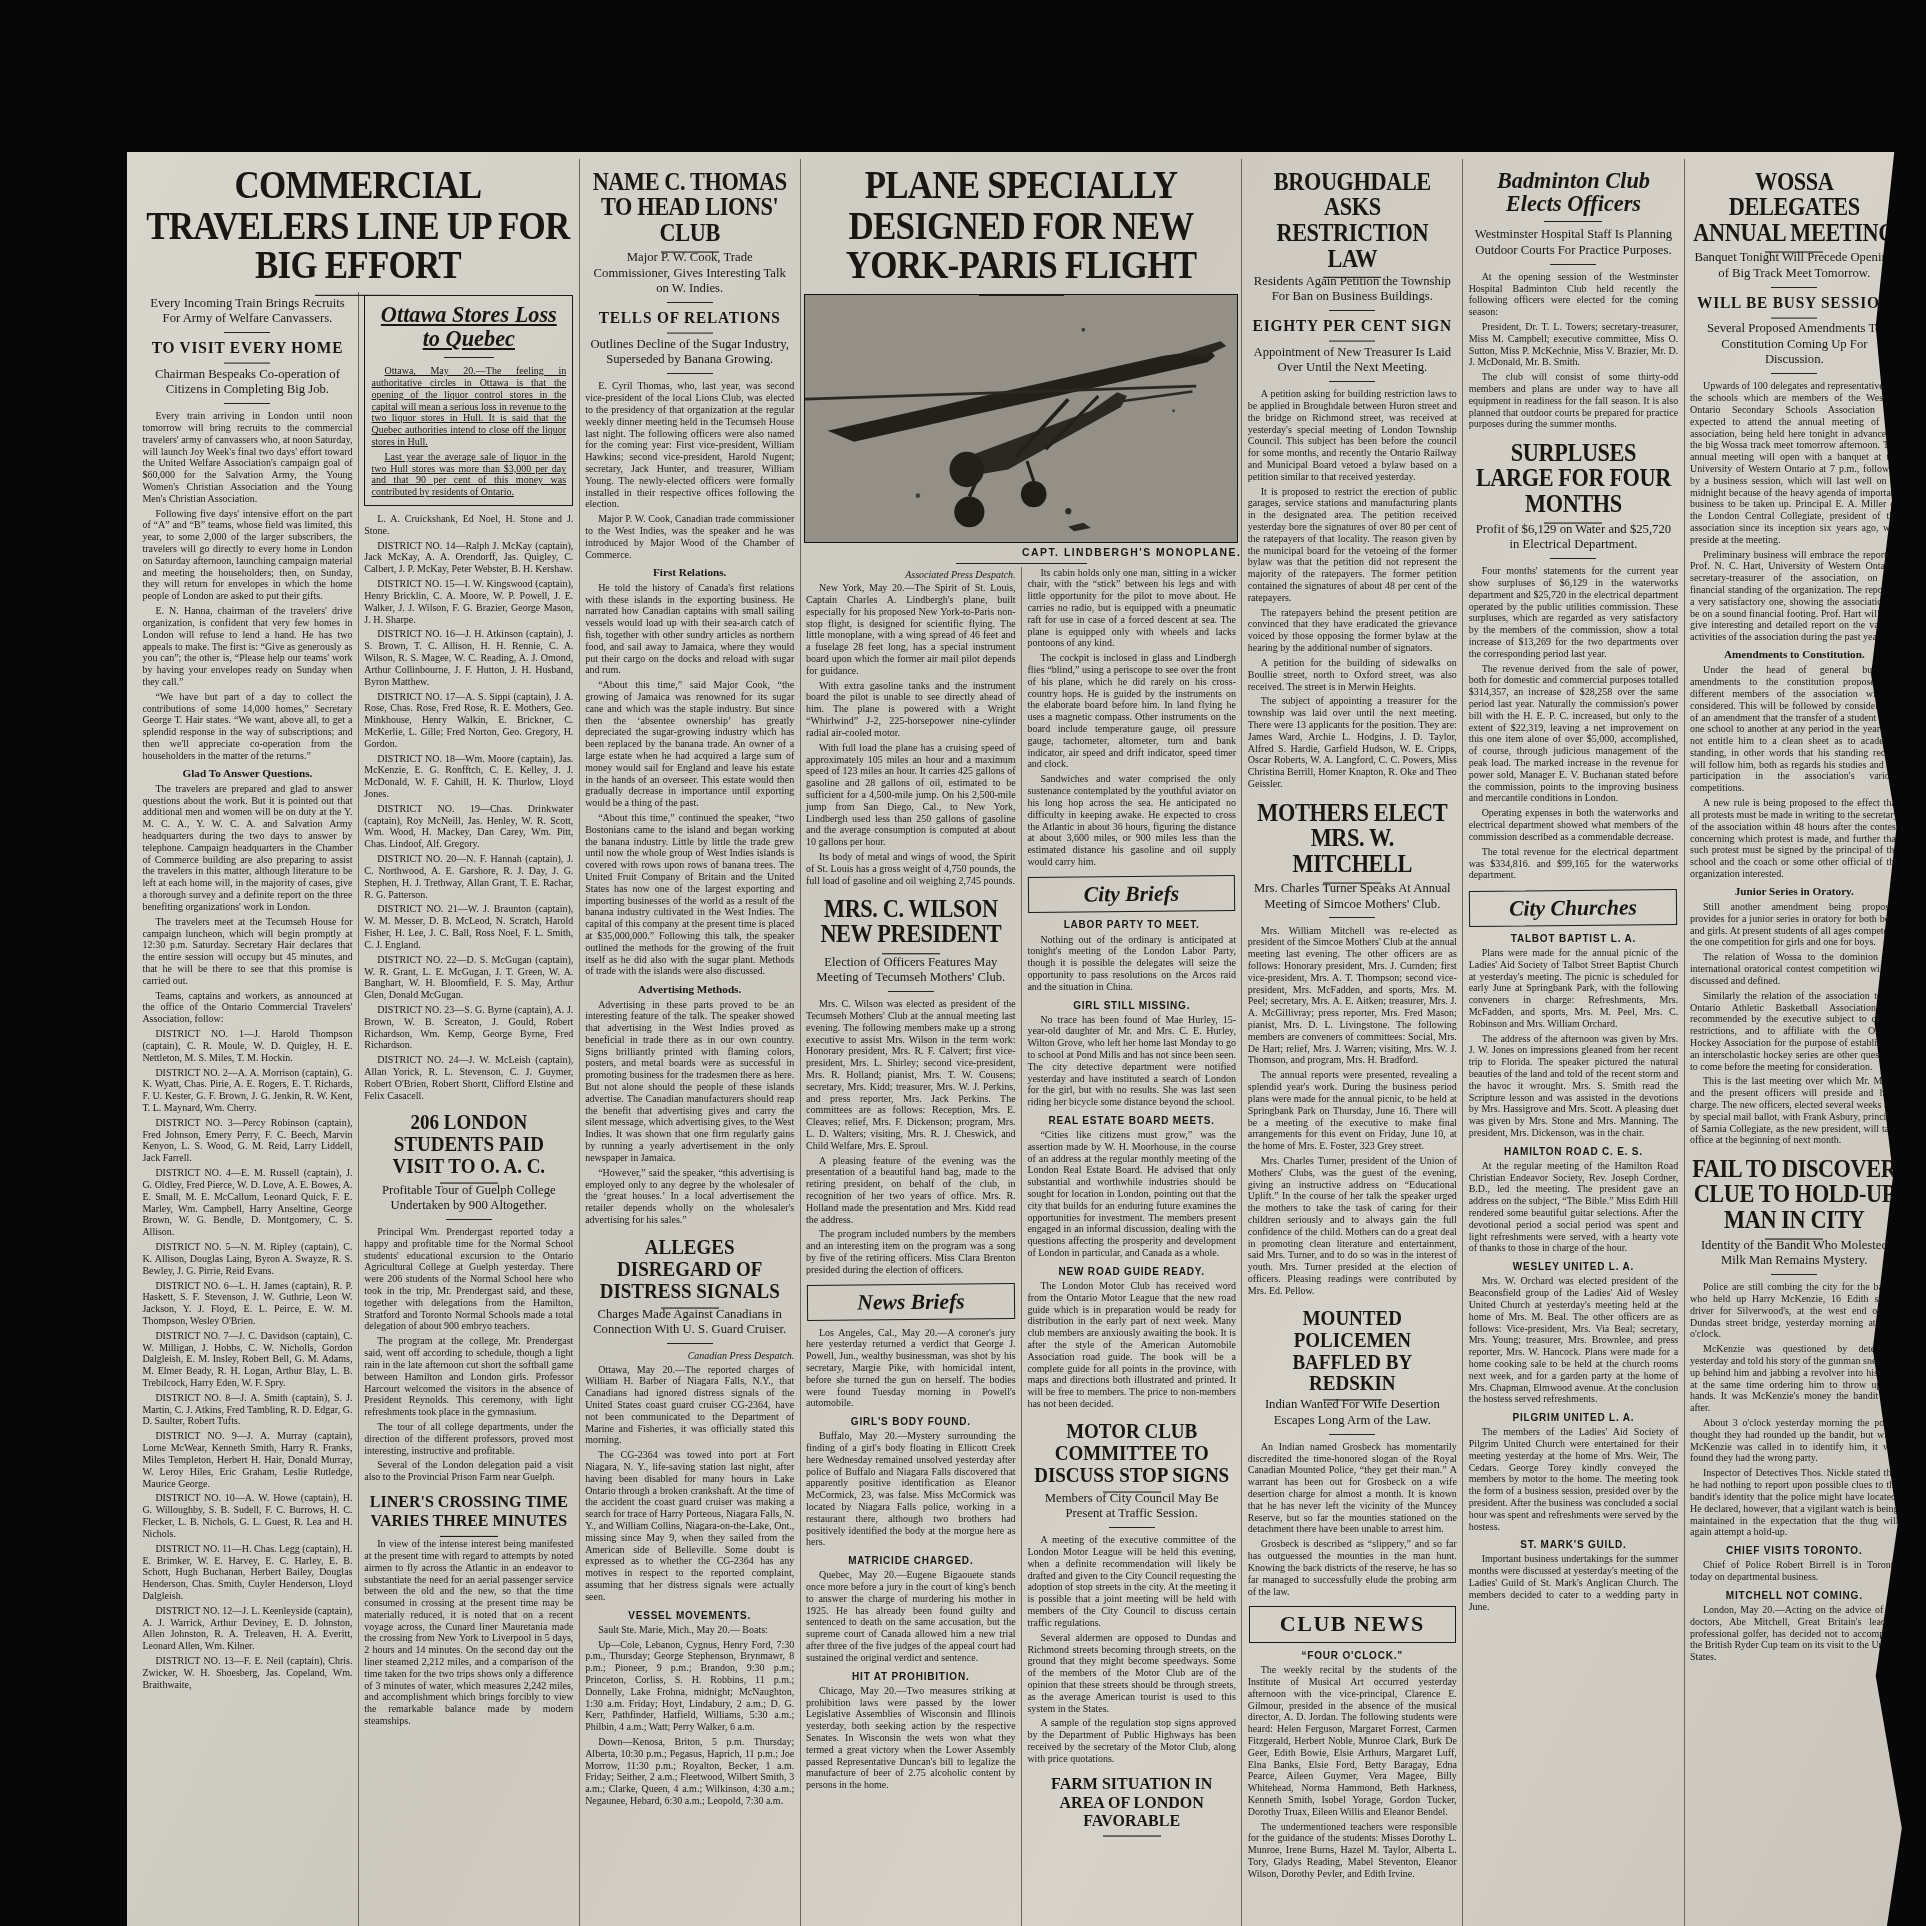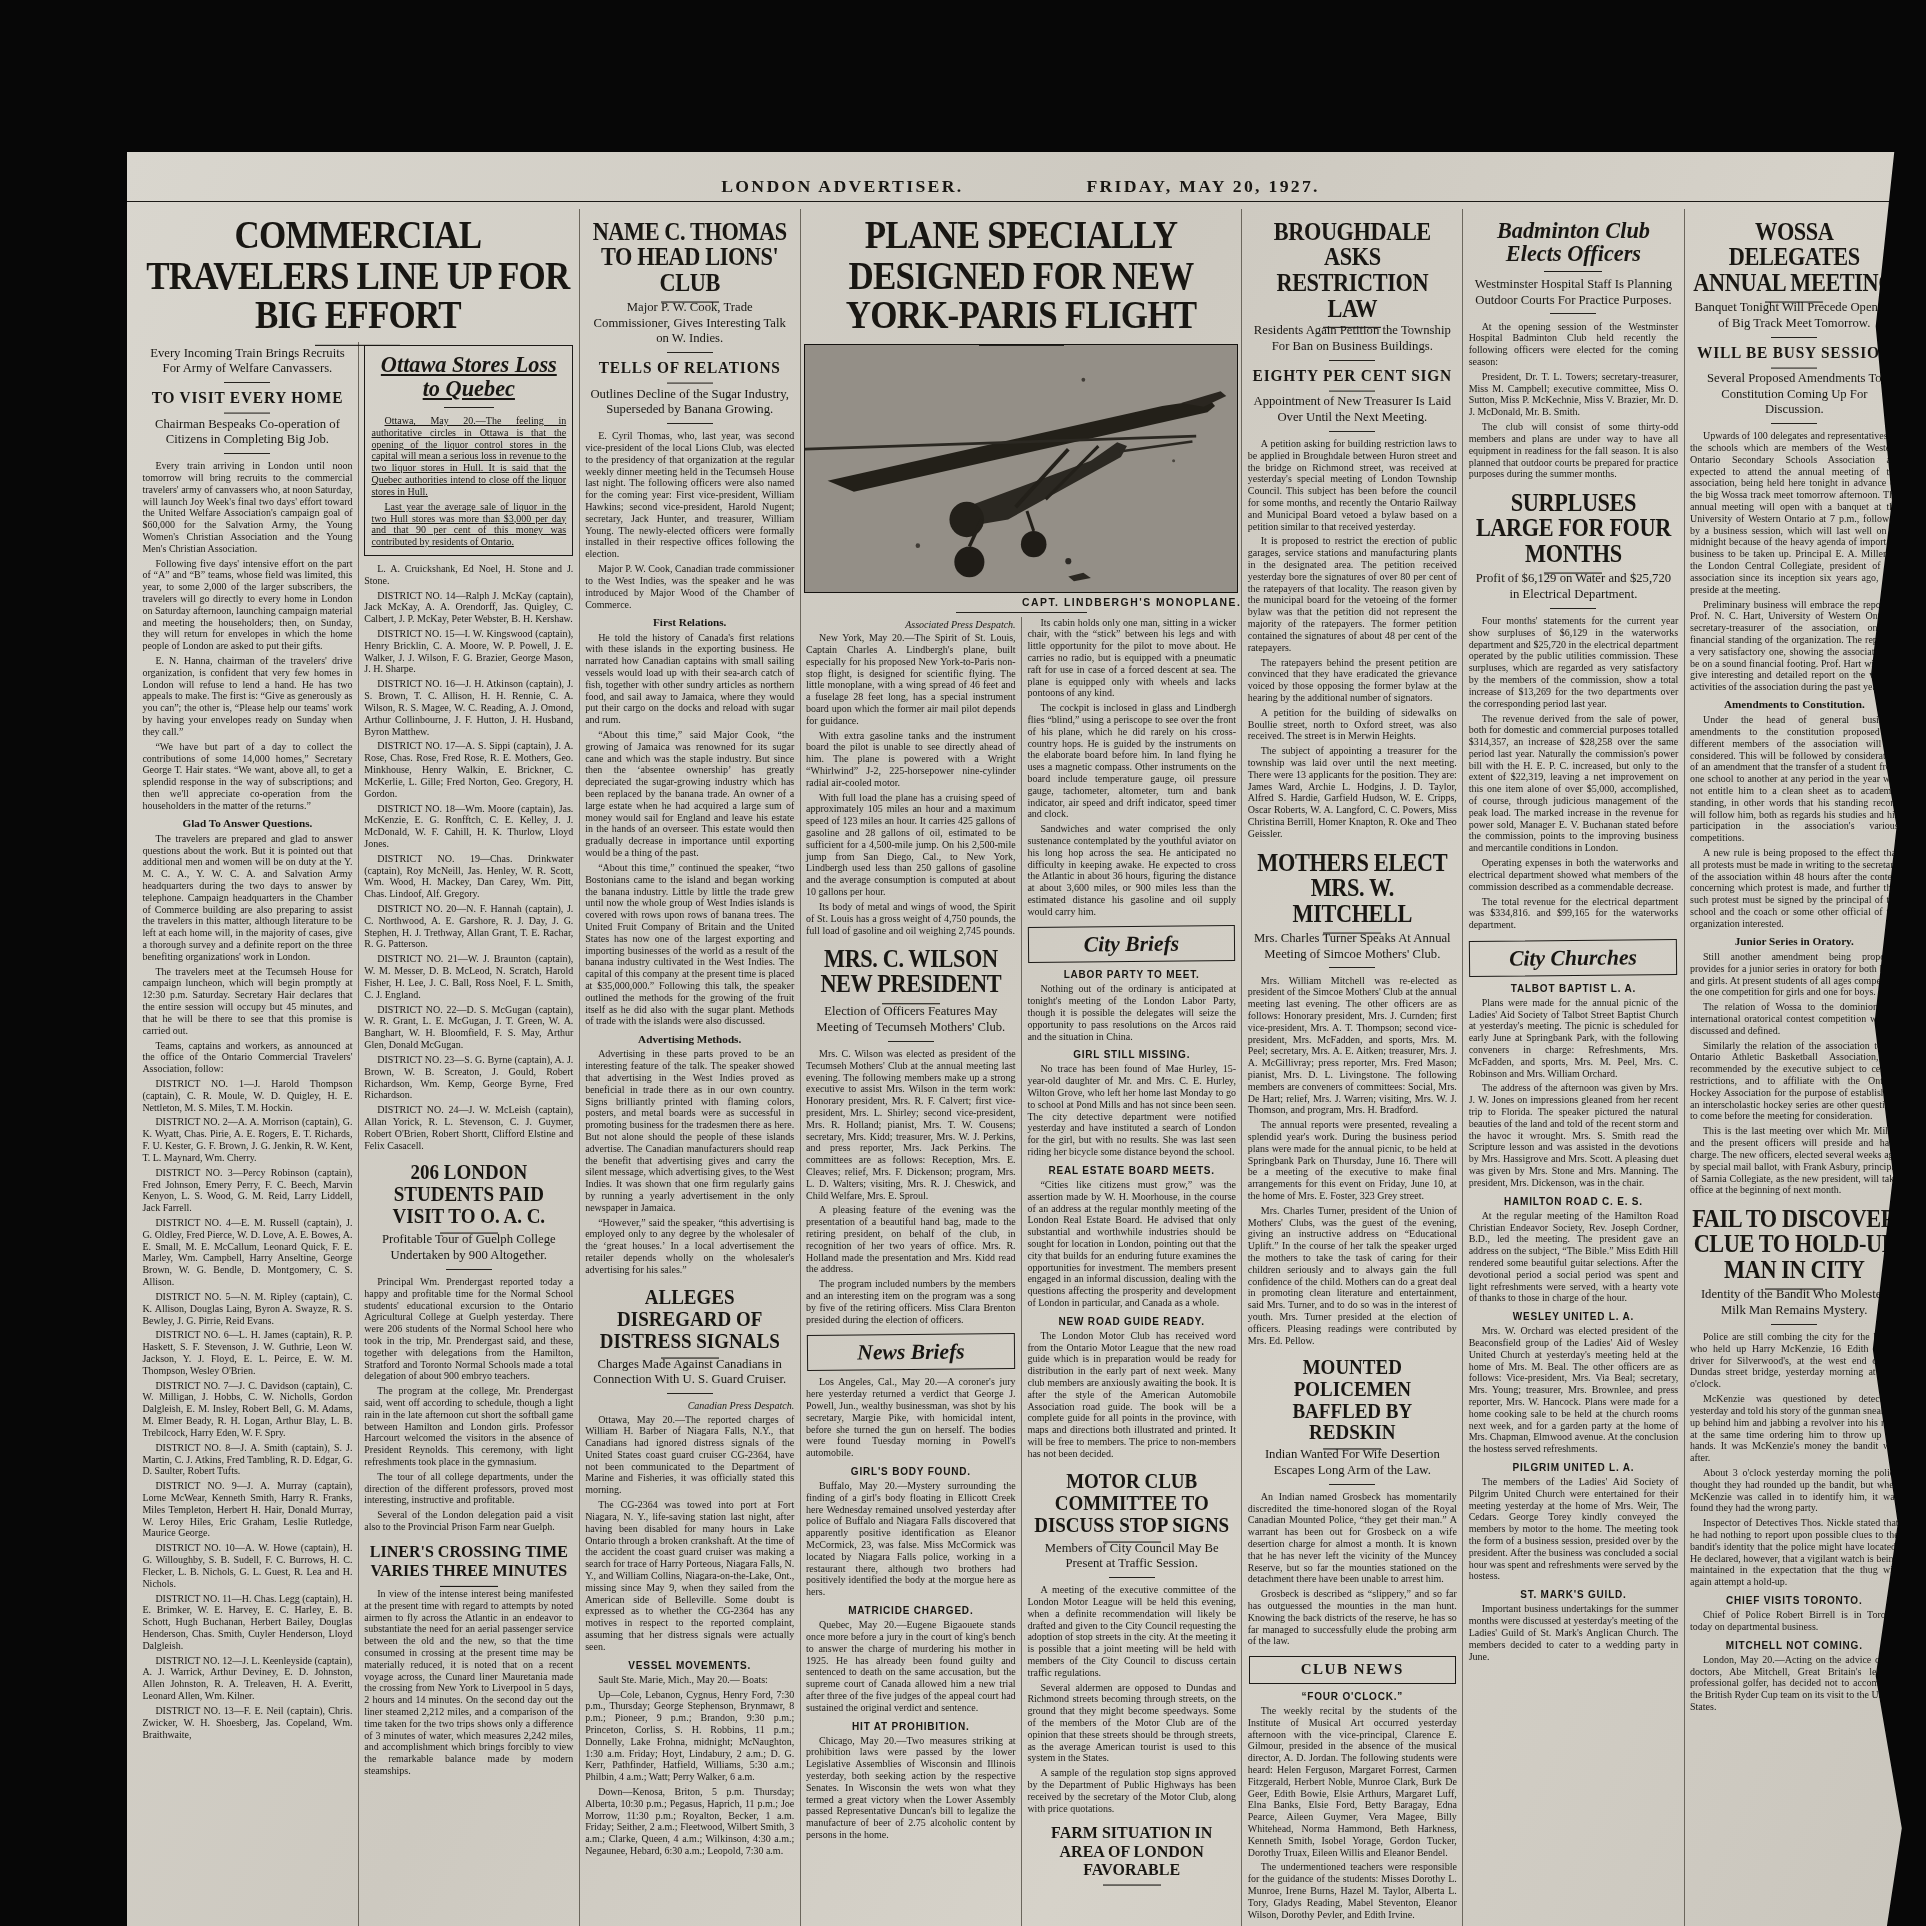--- a/index.html
+++ b/index.html
@@ -26,40 +26,36 @@
   .hl::after{content:"";display:block;width:58px;border-top:1.2px solid #1b1916;margin:5.4px auto 0;}
   .deck{font-size:12.7px;text-align:center;line-height:1.22;margin:3.9px 2.3px 6.2px;}
   .deck::after{content:"";display:block;width:46px;border-top:0.8px solid #24221e;margin:5.4px auto 0;}
   .cross{font-weight:bold;text-align:center;font-size:11.2px;margin:5.4px 0 3.9px;}
   .cross.big{font-size:15.4px;letter-spacing:0.8px;transform:scaleY(1.05);}
   .cross.big::after{content:"";display:block;width:46px;border-top:0.8px solid #24221e;margin:4.6px auto 0;}
   .sub{font-family:"Liberation Sans","DejaVu Sans",sans-serif;font-weight:bold;font-size:10px;letter-spacing:0.8px;text-align:center;margin:7px 0 3.1px;}
   .note{font-style:italic;font-size:10px;margin:2.3px 0;text-align:right;}
   .para{font-size:10px;line-height:1.18;text-align:justify;margin:0 0 3.1px;text-indent:13px;}
   .banner{border:1.5px solid #1b1916;text-align:center;font-style:italic;font-weight:bold;font-size:21.6px;padding:4.6px 2.3px;margin:8.5px 0.8px 6.2px;transform:rotate(-0.5deg);}
-  .banner.caps{font-style:normal;font-size:15px;letter-spacing:1.5px;transform:none;}
+  .banner.caps{font-style:normal;font-size:22px;letter-spacing:1.5px;transform:none;}
   .newsbox{border:1.2px solid #1b1916;padding:5.4px 6.2px 3.9px;margin:3.1px 0 7px;text-decoration:underline;}
   .newsbox .boxtitle{font-style:italic;font-weight:bold;font-size:22.3px;text-align:center;line-height:1.1;margin:1.5px 0 7px;}
   .newsbox .boxtitle::after{content:"";display:block;width:50px;border-top:0.8px solid #24221e;margin:5.4px auto 0;}
   
   .photo{margin:2.3px 3.1px 1.5px;border:1.9px solid #14120f;background:#96918a;}
   .photo svg{display:block;width:100%;height:247px;}
   .caption{font-family:"Liberation Sans","DejaVu Sans",sans-serif;font-weight:bold;font-size:10.4px;letter-spacing:1.5px;text-align:right;margin:3.9px 0 2.3px;}
   .caption::after{content:"";display:block;width:131px;border-top:0.8px solid #24221e;margin:4.6px auto 0.8px;}
   .spandeck{font-weight:bold;font-size:16px;text-align:center;line-height:1.25;margin:3.1px 11.6px 7.7px;}
   .spandeck::after{content:"";display:block;width:58px;border-top:1.2px solid #1b1916;margin:5.4px auto 0;}
 </style>
 </head>
 <body>
 
 <div class="paper">
-  <header class="masthead">
-    <div class="mh">LONDON ADVERTISER.</div>
-    <div class="mh">FRIDAY, MAY 20, 1927.</div>
-  </header>
 
   <div class="cols">
 
     <section class="zone">
       <h1 class="bighead">COMMERCIAL TRAVELERS LINE UP FOR BIG EFFORT</h1>
       <div class="two">
         <div class="col">
             <p class="deck">Every Incoming Train Brings Recruits For Army of Welfare Canvassers.</p>
             <h3 class="cross big">TO VISIT EVERY HOME</h3>
             <p class="deck">Chairman Bespeaks Co-operation of Citizens in Completing Big Job.</p>

